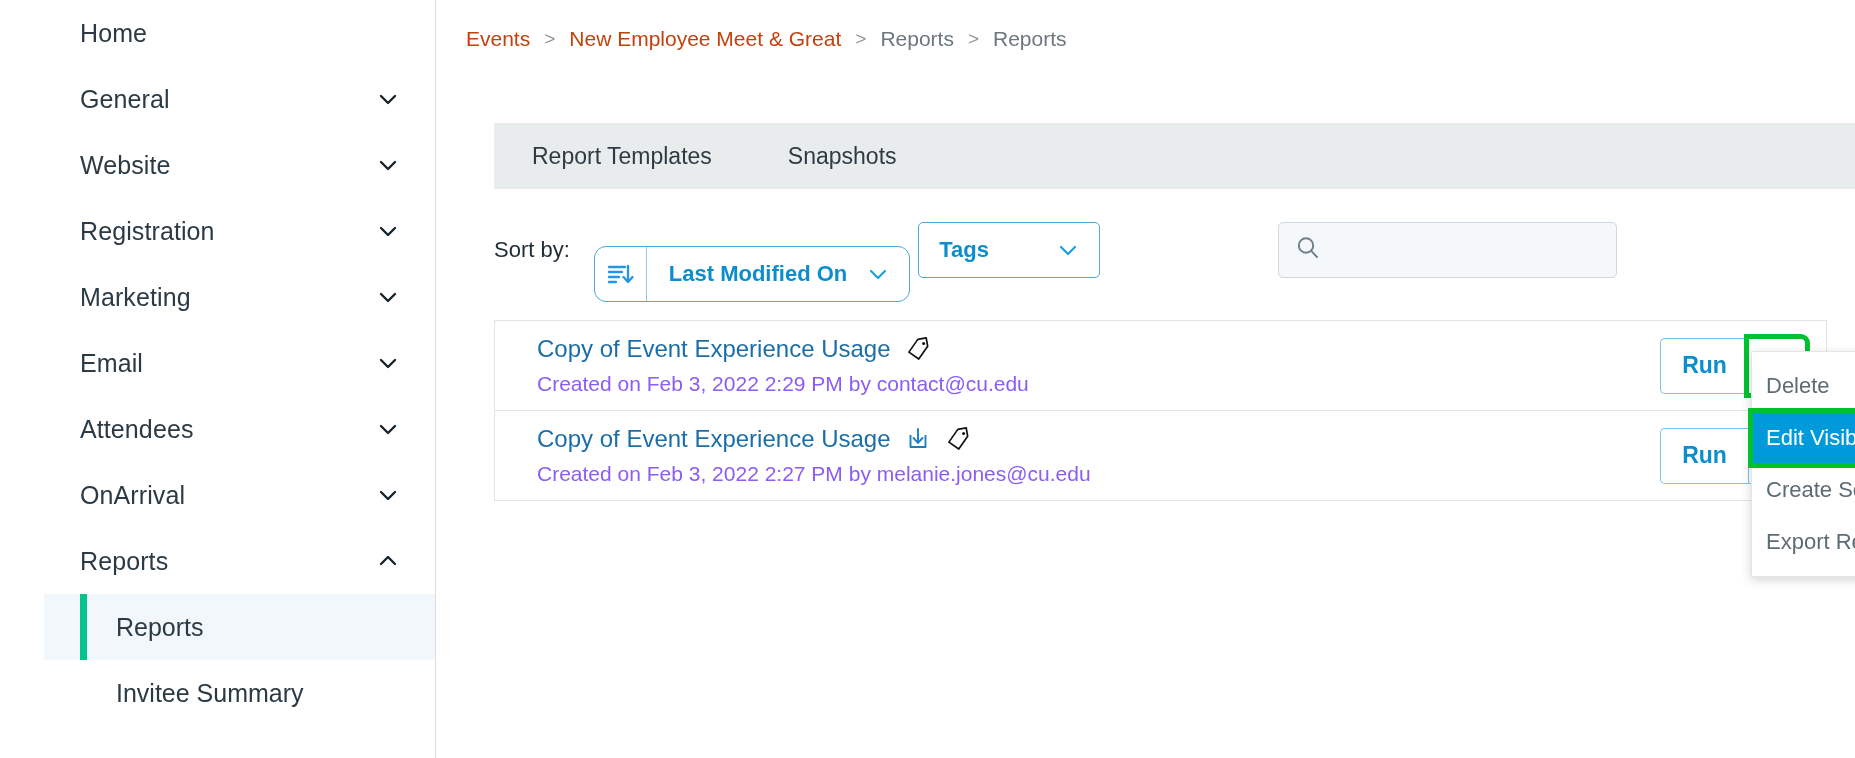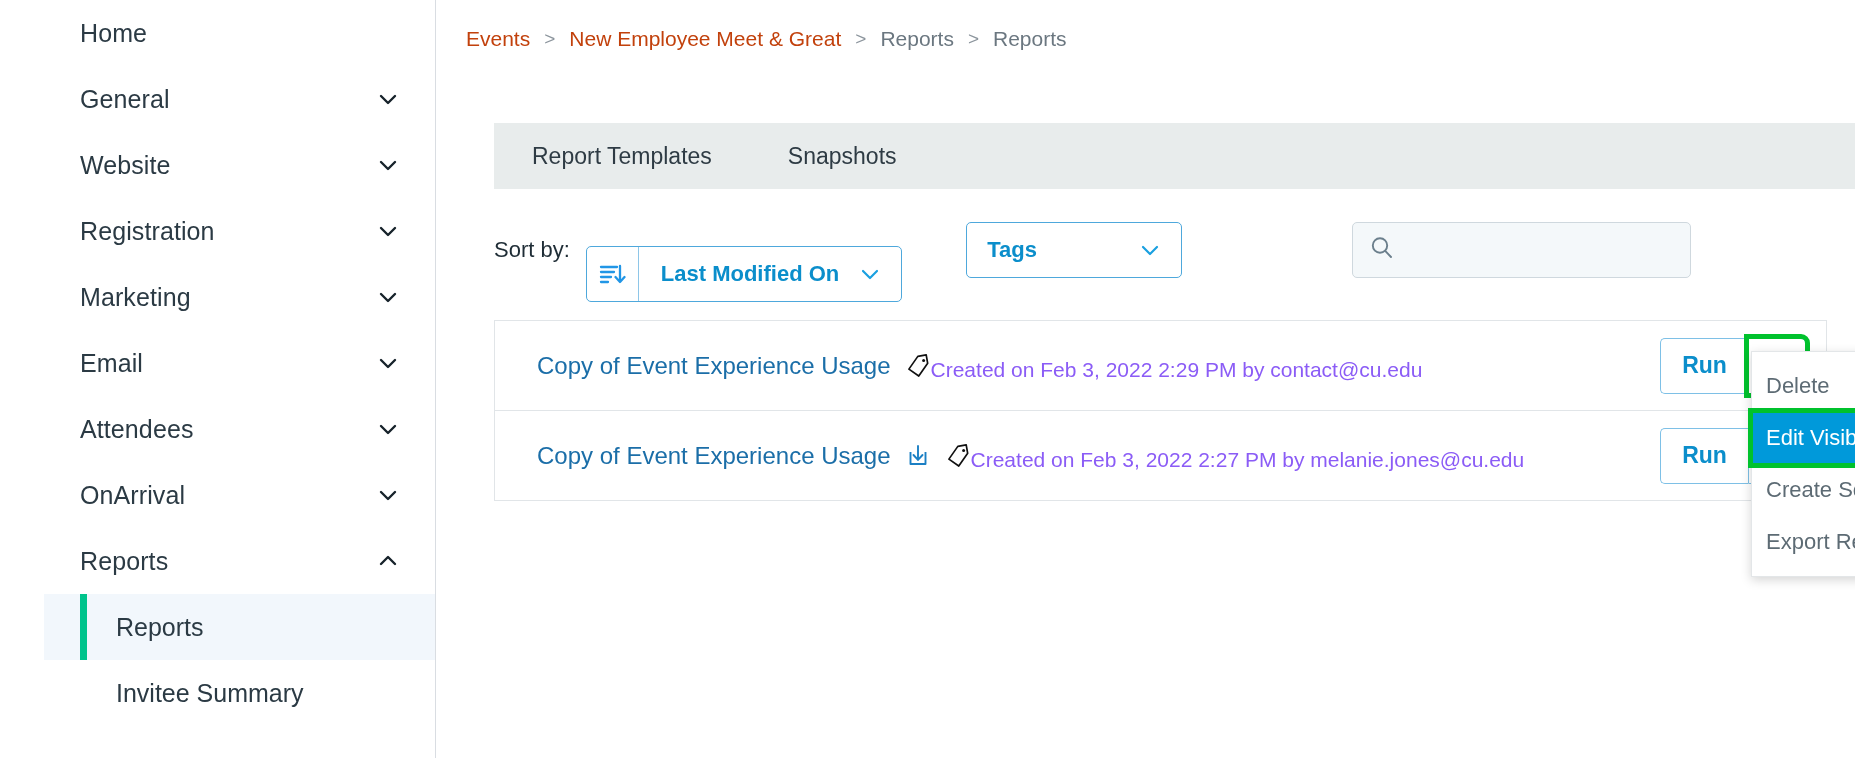--- a/index.html
+++ b/index.html
@@ -119,31 +119,31 @@
     outline: 5px solid #00c22d;
     outline-offset: -1px;
     z-index: 5;
   }
 
   
   .toolbar {
     position: absolute;
     left: 28px; top: 145px; right: 28px;
     height: 56px;
-    display: flex; align-items: center;
+    display: flex; align-items: center; gap: 8px;
   }
   .sortlabel {
     font-size: 22px; color: #1f2d36;
     margin-right: 16px;
   }
   .sortgroup {
     display: flex; align-items: stretch;
     height: 56px;
     border: 1px solid #4ea8dc;
-    border-radius: 5px;
+    border-radius: 12px;
     overflow: hidden;
     background: #fff;
     cursor: pointer;
     margin-top: 47px;
   }
   .sortgroup .icobox {
     width: 52px;
     display: flex; align-items: center; justify-content: center;
     border-right: 1px solid #8ec6e8;
   }
@@ -154,22 +154,21 @@
     color: #0b8ecb;
     font-weight: 700;
     white-space: nowrap;
   }
   .sortgroup .chevbox {
     display: flex; align-items: center;
     padding-right: 20px;
   }
 
   .tagsbtn {
-    margin-left: 64px;
-    width: 216px; height: 56px;
+    width: 182px; height: 56px;
     border: 1px solid #4ea8dc;
     border-radius: 5px;
     background: #fff;
     display: flex; align-items: center;
     padding: 0 20px;
     cursor: pointer;
   }
   .tagsbtn .lbl {
     font-size: 22px; color: #0b8ecb; font-weight: 700;
   }
@@ -202,21 +201,21 @@
     border-bottom: none;
     background: #fff;
   }
   .row {
     position: relative;
     height: 90px;
     border-bottom: 1px solid #e1e5e8;
     display: flex; align-items: center;
     padding-left: 42px; padding-right: 20px;
   }
-  .row .texts { display: flex; flex-direction: row; justify-content: center; }
+  .row .texts { display: flex; flex-direction: column; justify-content: center; }
   .row .titleline { display: flex; align-items: center; }
   .row .rtitle {
     font-size: 24px; color: #1b6ea8; cursor: pointer;
   }
   .row .icon-wrap { margin-left: 14px; display: flex; align-items: center; }
   .row .sub {
     font-size: 21px; color: #8b5cf6; margin-top: 9px;
   }
   .row .actions {
     margin-left: auto;

